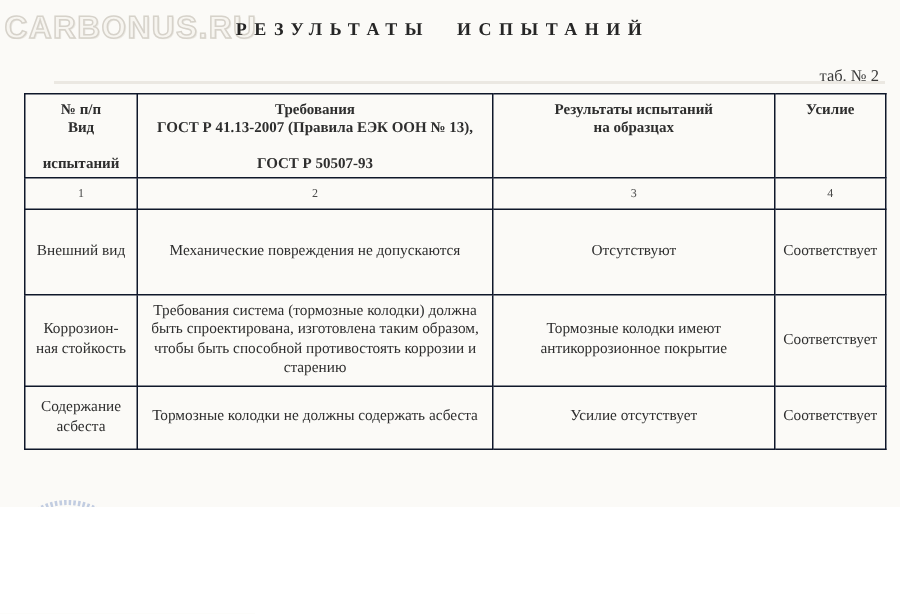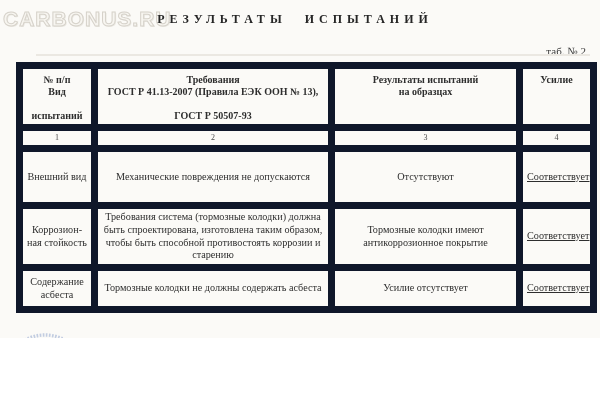--- a/index.html
+++ b/index.html
@@ -54,21 +54,21 @@
     z-index:1;
   }
   table.results{
     position:absolute;left:16px;top:62px;
     width:574px;
     border-collapse:collapse;
     table-layout:fixed;
     z-index:2;
   }
   table.results td{
-    border:7px solid #0f172a;
+    border:1px solid #0f172a;
     text-align:center;
     vertical-align:middle;
     white-space:pre-line;
     font-size:10.2px;
     line-height:1.25;
     padding:2px 4px;
     overflow:hidden;
   }
   table.results{border:1px solid #8f8f8b;}
   tr.r-head td{
@@ -86,21 +86,21 @@
   tr.r-head{height:56px;}
   tr.r-num{height:21px;}
   tr.row-1{height:57px;}
   tr.row-2{height:61px;}
   tr.row-3{height:42px;}
   tr.row-4{height:64px;}
   col.c1{width:75px;}
   col.c2{width:237px;}
   col.c3{width:188px;}
   col.c4{width:74px;}
-  td.concl{padding:2px 2px;font-size:10px;text-decoration:underline;}
+  td.concl{padding:2px 2px;font-size:10px;}
 </style>
 </head>
 <body>
 
 <div class="page">
 
   <div class="watermark">CARBONUS.RU</div>
 
   <div class="doc-title">РЕЗУЛЬТАТЫ ИСПЫТАНИЙ</div>
   <div class="tab-ref">таб. № 2</div>

